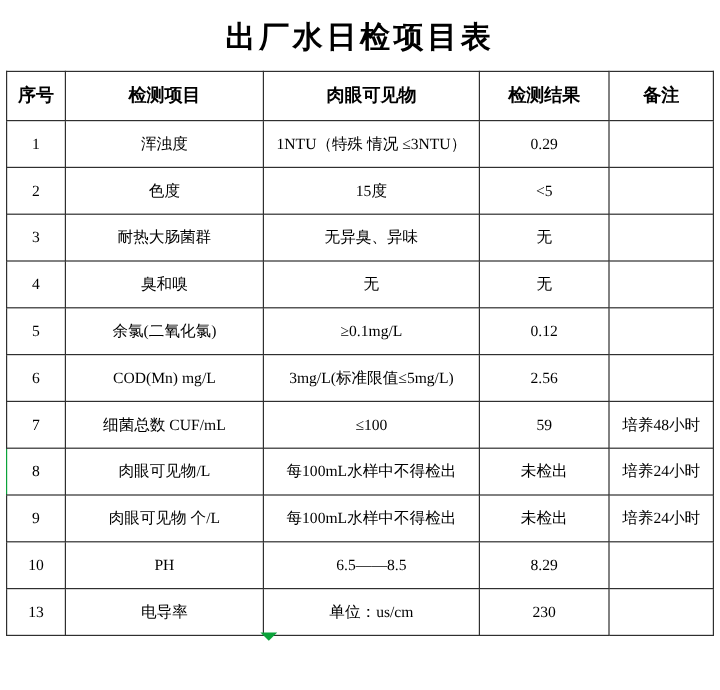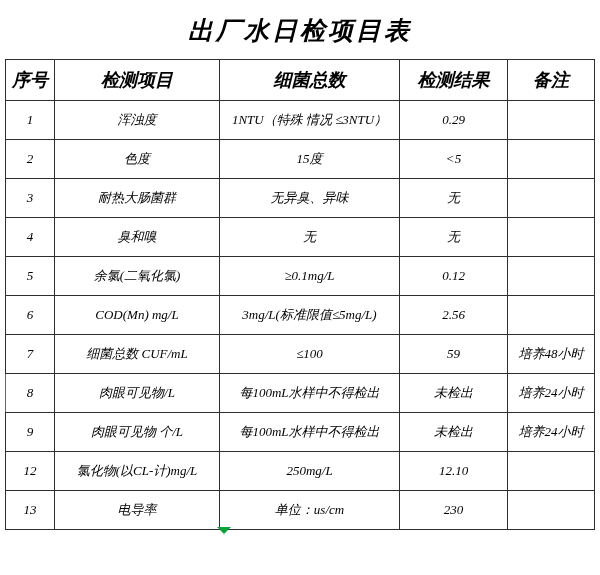--- a/index.html
+++ b/index.html
@@ -12,21 +12,20 @@
     background: #ffffff;
     font-family: "Liberation Sans", sans-serif;
     color: #000000;
     overflow: hidden;
   }
   .page {
     position: relative;
     width: 600px;
     height: 559px;
     box-sizing: border-box;
-    font-style: italic;
   }
   .doc-title {
     text-align: center;
     font-family: "Liberation Serif", serif;
     font-size: 25px;
     font-weight: 700;
     letter-spacing: 3px;
     padding-top: 14px;
     padding-bottom: 12px;
     color: #000;
@@ -42,21 +41,21 @@
     font-family: "Liberation Serif", serif;
     font-size: 13px;
     text-align: center;
     vertical-align: middle;
     padding: 4px 2px;
     line-height: 1.25;
     color: #000;
     word-wrap: break-word;
   }
   table.report thead td {
-    font-size: 18px;
+    font-size: 15px;
     font-weight: 700;
     height: 32px;
   }
   table.report tbody td {
     height: 30px;
   }
   .col-no    { width: 44px; }
   .col-item  { width: 160px; }
   .col-limit { width: 175px; }
   .col-res   { width: 103px; }
@@ -88,21 +87,21 @@
 
 <div class="page">
 
   <div class="doc-title">出厂水日检项目表</div>
 
   <table class="report">
     <thead>
       <tr>
         <td class="col-no">序号</td>
         <td class="col-item">检测项目</td>
-        <td class="col-limit">细菌总数</td>
+        <td class="col-limit">肉眼可见物</td>
         <td class="col-res">检测结果</td>
         <td class="col-note">备注</td>
       </tr>
     </thead>
     <tbody>
       <tr>
         <td class="cell-num">1</td>
         <td>浑浊度</td>
         <td>1NTU（特殊 情况 ≤3NTU）</td>
         <td class="cell-num">0.29</td>
@@ -158,24 +157,24 @@
         <td>培养24小时</td>
       </tr>
       <tr>
         <td class="cell-num">9</td>
         <td>肉眼可见物 个/L</td>
         <td>每100mL水样中不得检出</td>
         <td>未检出</td>
         <td>培养24小时</td>
       </tr>
       <tr>
-        <td class="cell-num">12</td>
-        <td>氯化物(以CL-计)mg/L</td>
-        <td>250mg/L</td>
-        <td class="cell-num">12.10</td>
+        <td class="cell-num">10</td>
+        <td>PH</td>
+        <td class="cell-num">6.5——8.5</td>
+        <td class="cell-num">8.29</td>
         <td></td>
       </tr>
       <tr>
         <td class="cell-num">13</td>
         <td>电导率</td>
         <td>单位：us/cm</td>
         <td class="cell-num">230</td>
         <td></td>
       </tr>
     </tbody>

